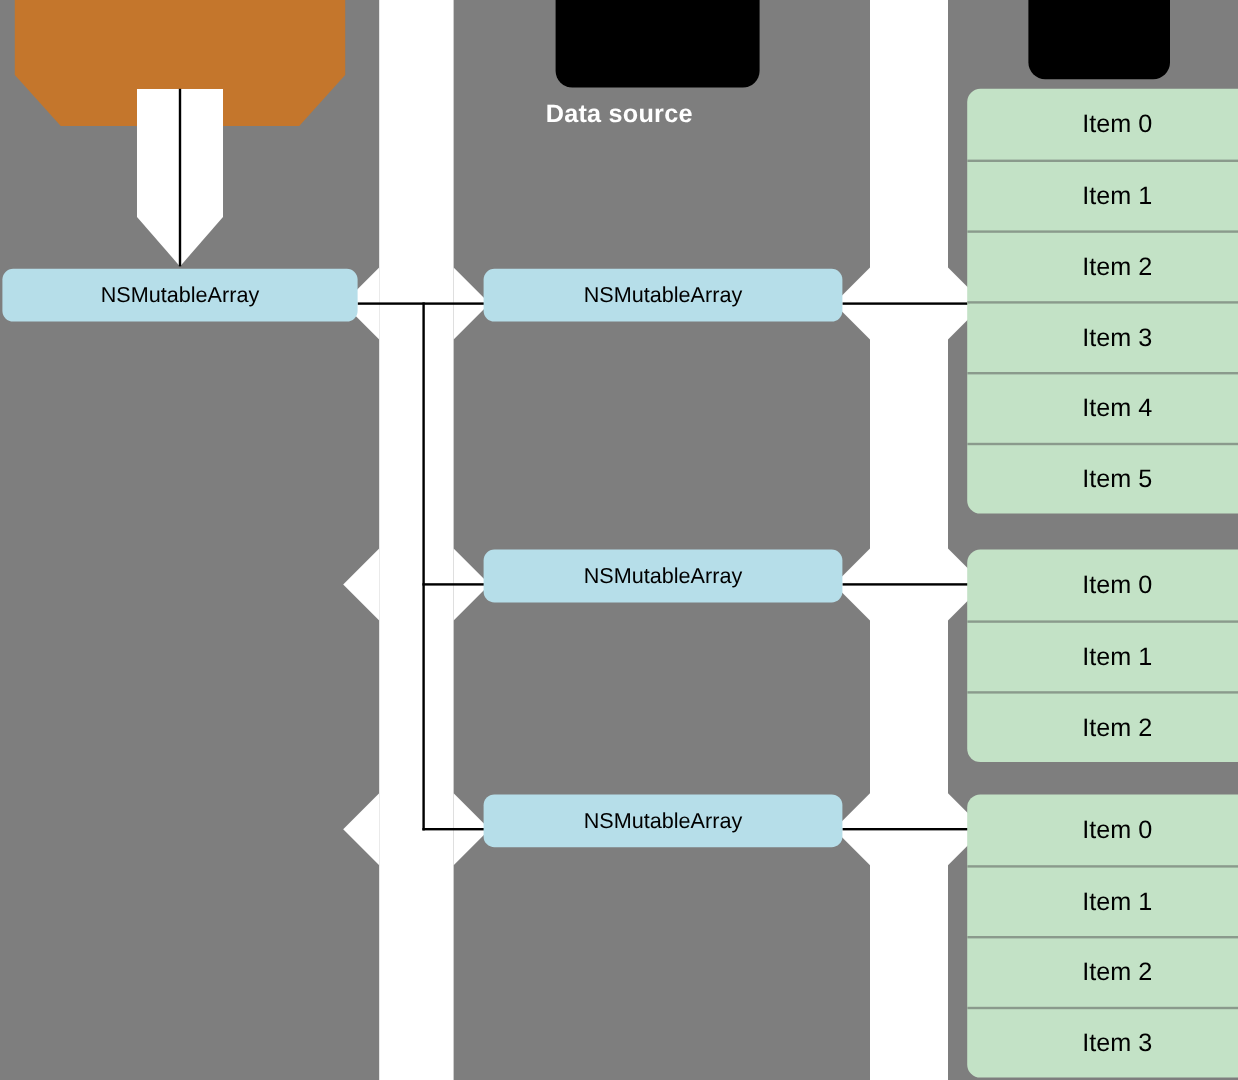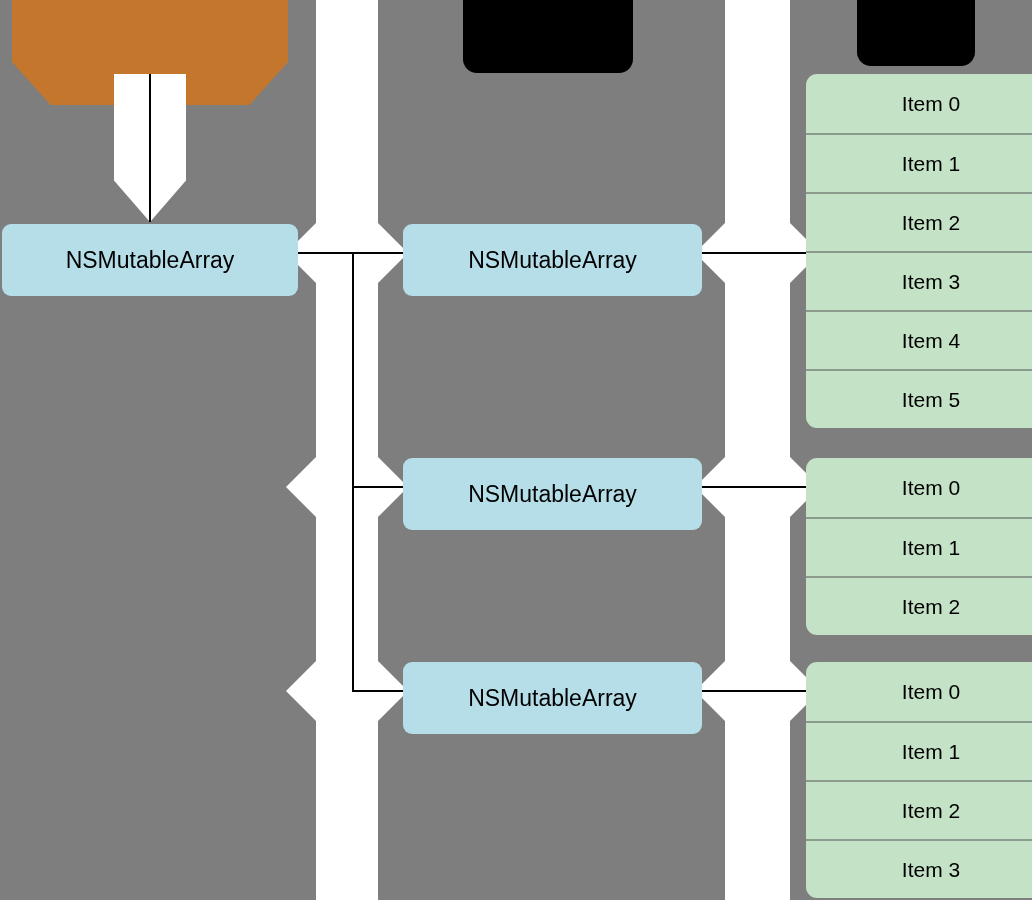--- a/index.html
+++ b/index.html
@@ -101,28 +101,28 @@
     bottom: 6px;
     text-align: center;
     color: #000000;
     font-size: 21px;
     font-weight: bold;
   }
 
   
   .blue-box {
     position: absolute;
-    height: 72px;
+    height: 44px;
     background: #b6dee9;
     border-radius: 9px;
     display: flex;
     align-items: center;
     justify-content: center;
     color: #000000;
-    font-size: 23px;
+    font-size: 18px;
   }
   #blue-root { left: 2px; top: 224px; width: 296px; }
   #blue-s0   { left: 403px; top: 224px; width: 299px; }
   #blue-s1   { left: 403px; top: 458px; width: 299px; }
   #blue-s2   { left: 403px; top: 662px; width: 299px; }
 
   
   .item-group {
     position: absolute;
     left: 806px;
@@ -170,20 +170,21 @@
   <div class="bulge bulge-right" style="left:378px; top:661px;"></div>
 
   <div class="bulge bulge-left" style="left:695px; top:223px;"></div>
   <div class="bulge bulge-right" style="left:790px; top:223px;"></div>
   <div class="bulge bulge-left" style="left:695px; top:457px;"></div>
   <div class="bulge bulge-right" style="left:790px; top:457px;"></div>
   <div class="bulge bulge-left" style="left:695px; top:661px;"></div>
   <div class="bulge bulge-right" style="left:790px; top:661px;"></div>
 
   <div id="data-source"></div>
+  <div id="data-source-label">Data source</div>
   <div id="ds-arrow"></div>
   <div id="ds-arrow-line"></div>
 
   <div class="black-header" id="header-sections">
     <div class="black-header-label">Sections</div>
   </div>
   <div class="black-header" id="header-items">
     <div class="black-header-label">Items</div>
   </div>
 

